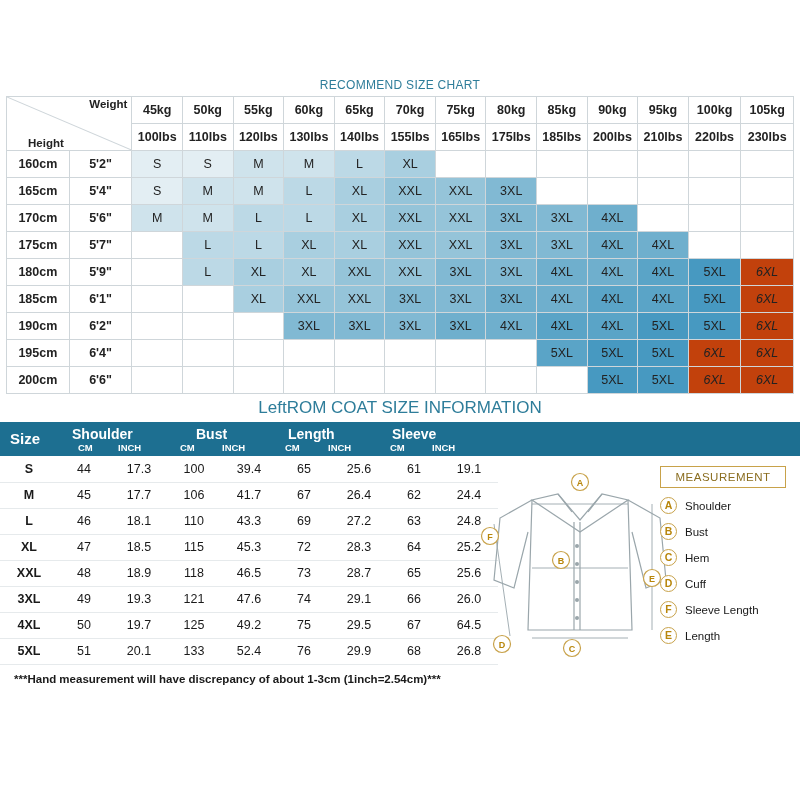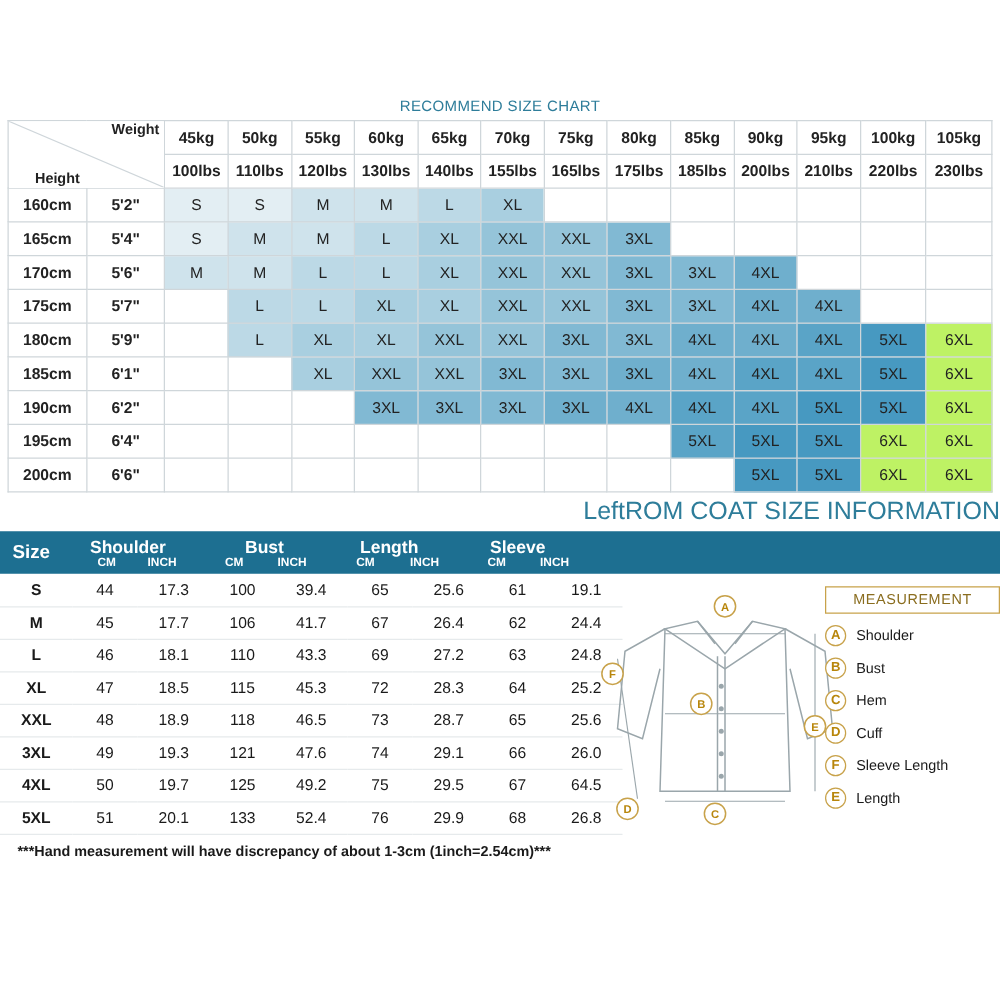--- a/index.html
+++ b/index.html
@@ -61,31 +61,31 @@
   .c0 { background:#ffffff; }
   .c1 { background:#e3eef3; }
   .c2 { background:#cfe3ec; }
   .c3 { background:#bcd9e6; }
   .c4 { background:#a9cfe0; }
   .c5 { background:#95c4d9; }
   .c6 { background:#81b9d3; }
   .c7 { background:#6fafcd; }
   .c8 { background:#5aa4c7; }
   .c9 { background:#4799c1; }
-  .c10 { background:#bef264; }
+  .c10 { background:#c2410c;font-style:italic; }
   .cw { background:#ffffff; }
 
   
   .bottom {
     position:relative;
     margin-top:2px;
   }
   .bot-title {
-    text-align:right;
-    font-size:20px;
+    text-align:center;
+    font-size:17px;
     color:#2e7d9a;
     padding:2px 0 4px 0;
   }
   .bot-wrap { position:relative; width:800px; }
   .bluebar {
     background:#1d6f91;
     color:#fff;
     height:34px;
     width:800px;
     position:relative;
@@ -130,21 +130,21 @@
     top:44px;
     width:130px;
   }
   .legend-title {
     border:1px solid #c8a24a;
     color:#8a6d1f;
     font-size:11.5px;
     letter-spacing:0.5px;
     text-align:center;
     padding:4px 0;
-    width:140px;
+    width:126px;
     background:#fff;
   }
   .legend-row {
     display:flex; align-items:center; gap:8px; margin-top:9px;
   }
   .badge {
     width:17px; height:17px; border-radius:50%;
     border:1.4px solid #c8a24a; color:#b8860b;
     font-size:10.5px; line-height:15px; text-align:center;
     background:#fff; font-weight:bold;

